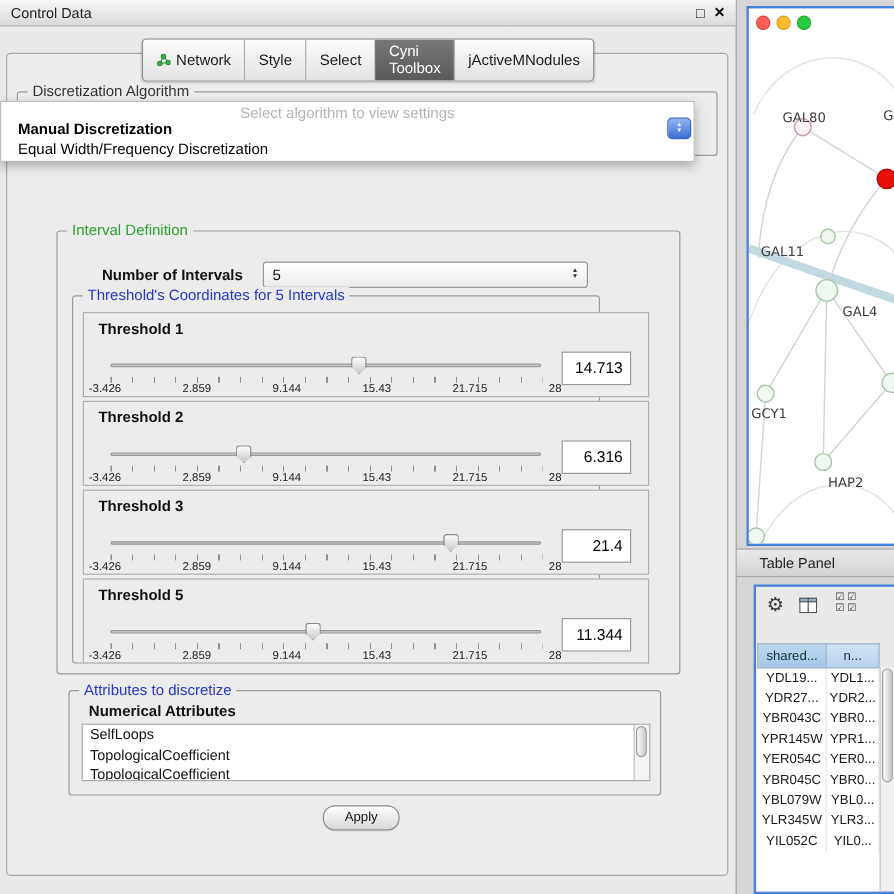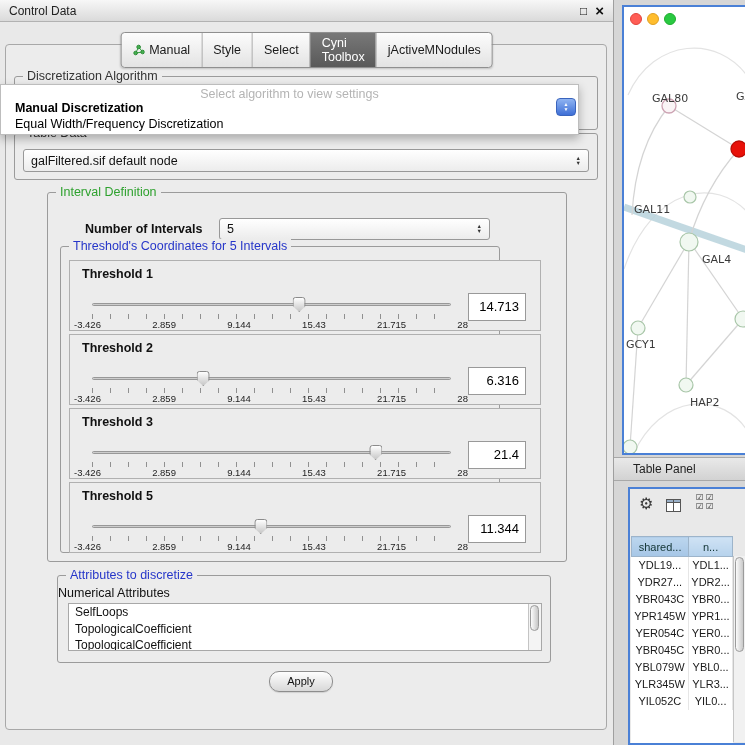--- a/index.html
+++ b/index.html
@@ -80,21 +80,21 @@
   .ticks  { position:absolute; left:22px; top:53px; width:360px; height:5px;
             background:repeating-linear-gradient(90deg,#909090 0 1px,transparent 1px 18px); }
   .ticklabels { position:absolute; left:4px; top:58px; width:394px; display:flex;
                 justify-content:space-between; font-size:9.5px; color:#222; }
   .vbox { position:absolute; left:398px; top:32px; width:58px; height:28px; background:#fff;
           border:1px solid #999; font-size:13px; line-height:26px; text-align:right;
           padding-right:6px; color:#000; }
 
   
   #attr-group { left:52px; top:531px; width:494px; height:88px; }
-  #attr-sublabel { position:absolute; left:0; top:10px; font-weight:normal; font-size:12.5px; color:#111; }
+  #attr-sublabel { position:absolute; left:16px; top:10px; font-weight:bold; font-size:12.5px; color:#111; }
   .attr-list { position:absolute; left:10px; top:27px; width:474px; height:48px; background:#fff;
                border:1px solid #a8a8a8; overflow:hidden; font-size:12px; }
   .attr-item { padding-left:6px; line-height:16.5px; color:#111; white-space:nowrap; }
   .attr-scroll { position:absolute; right:0; top:0; bottom:0; width:13px; background:#f4f4f4;
                  border-left:1px solid #c4c4c4; }
   .attr-thumb { position:absolute; top:1px; left:1px; width:9px; height:26px;
                 background:linear-gradient(90deg,#fcfcfc,#c6c6c6); border:1px solid #9a9a9a;
                 border-radius:5px; }
 
   #apply-btn { position:absolute; left:264px; top:627px; width:64px; height:21px;
@@ -160,21 +160,21 @@
   <div class="seg" id="top-tabs">
     <div class="tab">
       <span class="tabicon">
         <svg width="12" height="12" viewBox="0 0 12 12">
           <path d="M3 9 L6 3 L10 8 L3 9" fill="none" stroke="#2f9e3a" stroke-width="1"></path>
           <circle cx="3" cy="9" r="1.8" fill="#45b050" stroke="#2c8a36"></circle>
           <circle cx="6" cy="3" r="1.8" fill="#45b050" stroke="#2c8a36"></circle>
           <circle cx="10" cy="8" r="1.8" fill="#45b050" stroke="#2c8a36"></circle>
         </svg>
       </span>
-      <span>Manual</span>
+      <span>Network</span>
     </div>
     <div class="tab">
         <span>Style</span>
       </div>
     <div class="tab">
         <span>Select</span>
       </div>
     <div class="tab selected">
         <span>Cyni Toolbox</span>
       </div>
@@ -188,30 +188,20 @@
     <div class="group" id="algo-group">
       <span class="glabel">Discretization Algorithm</span>
       <div class="combo" id="algo-combo">
         <div id="algo-combo-btn">
           <span>▲</span>
           <span>▼</span>
         </div>
       </div>
     </div>
 
-    <div class="group" id="tabledata-group">
-      <span class="glabel">Table Data</span>
-      <div class="combo" id="tabledata-combo">
-        <span>galFiltered.sif default node</span>
-        <span class="arrows">
-          <span>▲</span>
-          <span>▼</span>
-        </span>
-      </div>
-    </div>
 
     <div class="group" id="interval-group">
       <span class="glabel green">Interval Definition</span>
 
       <span id="num-label">Number of Intervals</span>
       <div class="combo" id="num-combo">
         <span>5</span>
         <span class="arrows">
           <span>▲</span>
           <span>▼</span>

